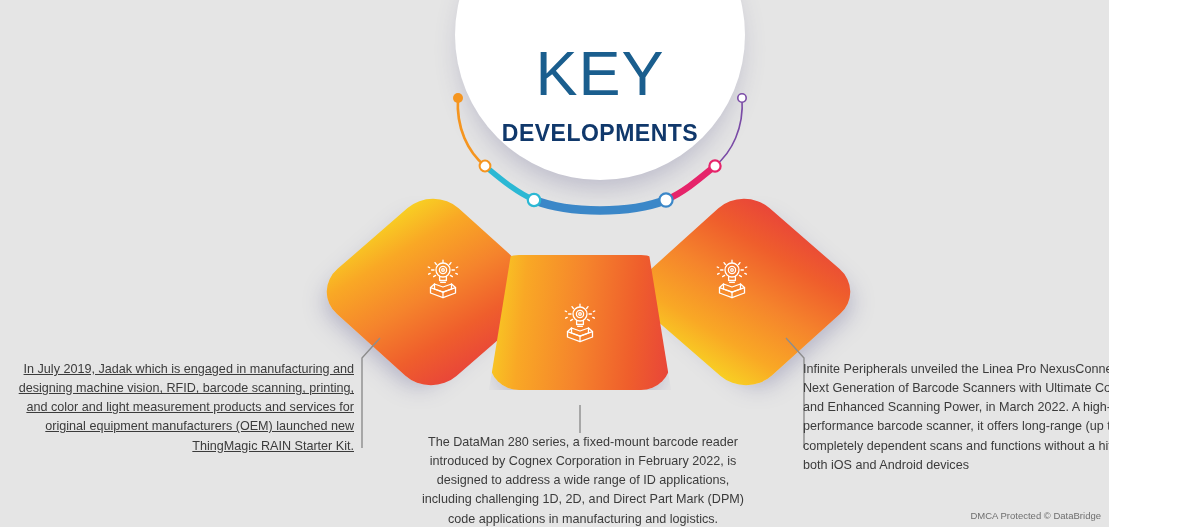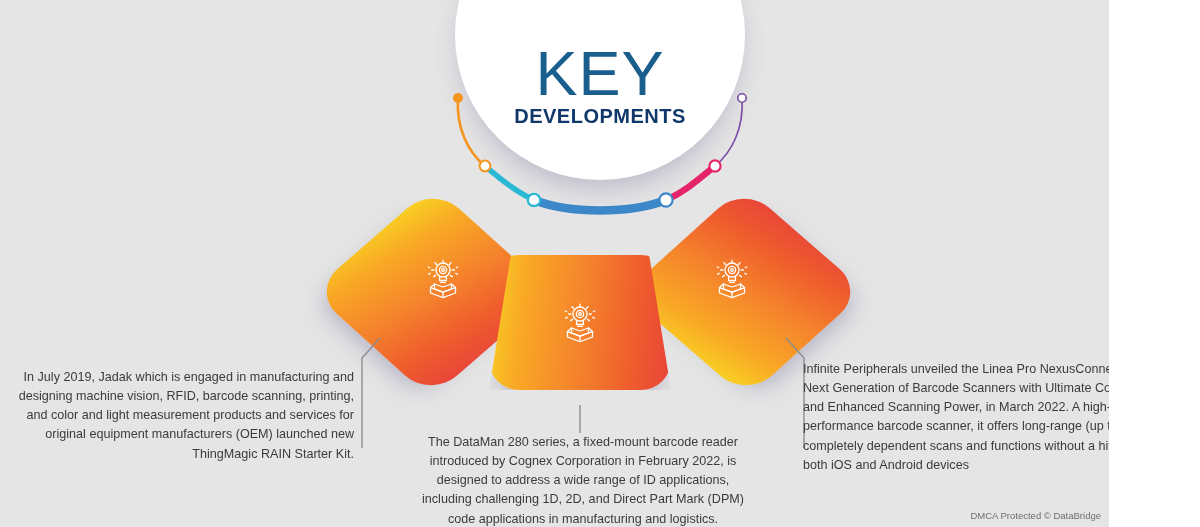--- a/index.html
+++ b/index.html
@@ -39,23 +39,23 @@
   }
   .title-key {
     font-size: 63px;
     line-height: 0.95;
     letter-spacing: 1px;
     font-weight: 400;
     color: #1a5e8e;
     font-family: "Liberation Sans", sans-serif;
   }
   .title-dev {
-    font-size: 20px;
+    font-size: 23px;
     line-height: 1;
-    margin-top: 2px;
+    margin-top: 18px;
     font-weight: bold;
     letter-spacing: 0.5px;
     color: #10386b;
     font-family: "Liberation Sans", sans-serif;
   }
 
   
   .arc-svg {
     position: absolute;
     left: 430px;
@@ -121,23 +121,24 @@
   .desc {
     position: absolute;
     font-size: 12.6px;
     line-height: 1.52;
     color: #3b3b3b;
     font-family: "Liberation Sans", sans-serif;
     z-index: 6;
   }
   .desc-left {
     left: 6px;
-    top: 368px;
+    top: 360px;
     width: 348px;
     text-align: right;
+    text-decoration: underline;
   }
   .desc-center {
     left: 413px;
     top: 433px;
     width: 340px;
     text-align: center;
   }
   .desc-right {
     left: 803px;
     top: 360px;

